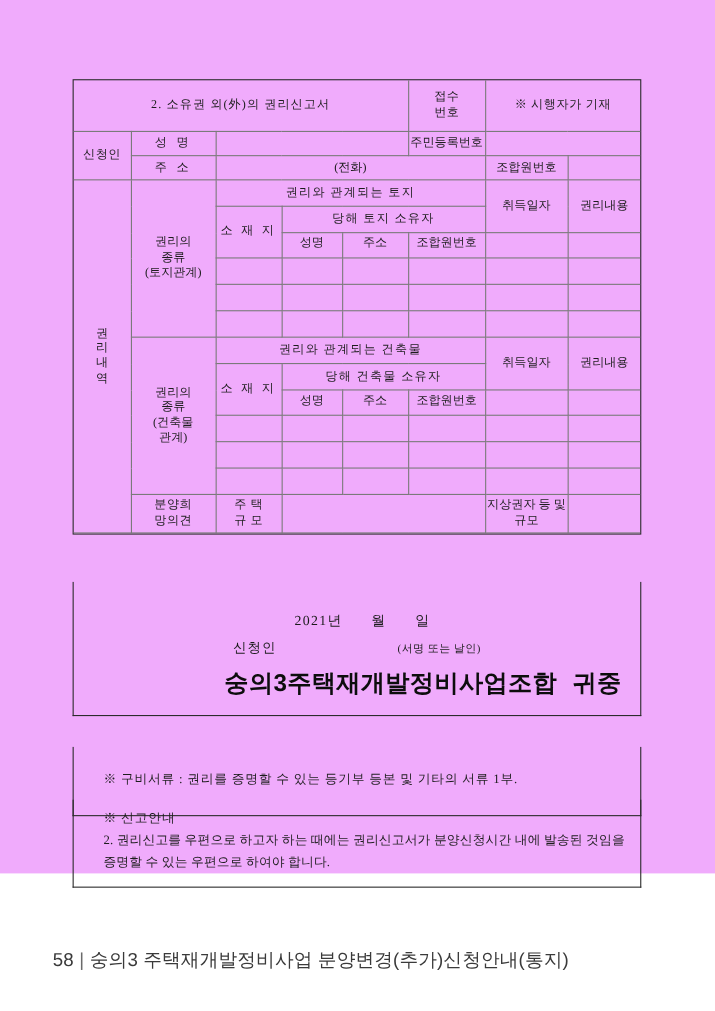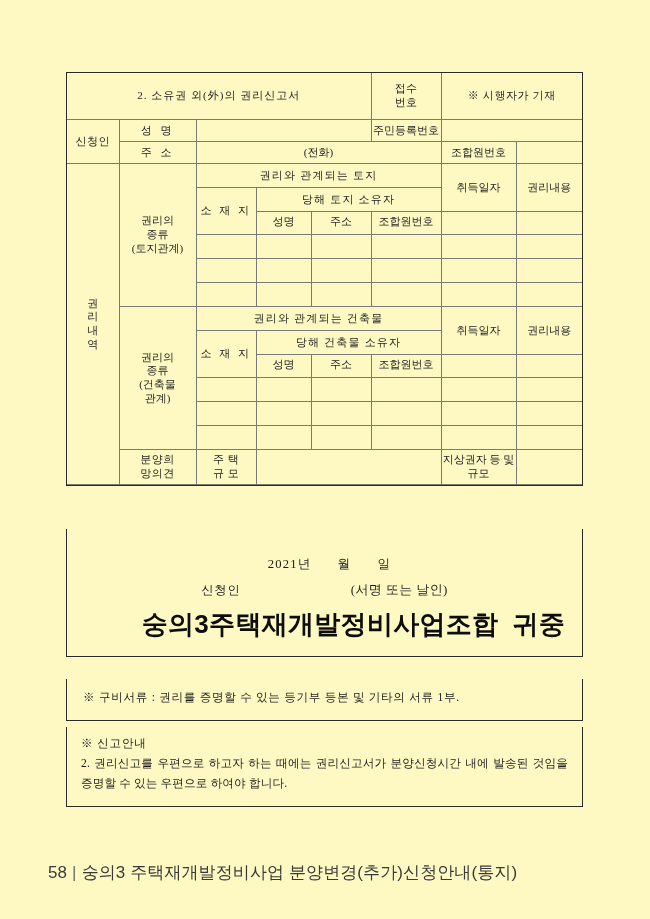--- a/index.html
+++ b/index.html
@@ -14,22 +14,22 @@
     position: relative;
     font-family: "Liberation Serif", "DejaVu Serif", serif;
     color: #1a1a1a;
     overflow: hidden;
   }
 
   .page {
     position: absolute;
     left: 0; top: 0;
     width: 650px;
-    height: 919px;
-    background: #fef9c3;
+    height: 794px;
+    background: #f0abfc;
   }
 
   
   .form-frame {
     position: absolute;
     left: 66px;
     top: 72px;
     width: 517px;
     border: 1.6px solid #2b2b2b;
     box-sizing: border-box;
@@ -137,65 +137,65 @@
   .datetime .sp { display: inline-block; width: 26px; }
   .signline {
     margin: 8px 0 0 0;
     font-size: 12.2px;
     display: flex;
     justify-content: center;
     align-items: baseline;
   }
   .signline .applicant { letter-spacing: 1px; }
   .signline .stamp {
-    font-size: 13px;
+    font-size: 10px;
     letter-spacing: .4px;
     margin-left: 110px;
     color: #1d1d1d;
   }
   .org {
     margin: 8px 0 2px 0;
     text-align: right;
-    font-size: 26px;
+    font-size: 22px;
     font-weight: bold;
     letter-spacing: .3px;
     color: #0d0d0d;
     font-family: "Liberation Sans", "DejaVu Sans", sans-serif;
   }
   .org .gap { display: inline-block; width: 14px; }
 
   
   .docs {
     position: absolute;
     left: 66px;
     top: 679px;
     width: 517px;
     border: 1.6px solid #2b2b2b;
     border-top: none;
     box-sizing: border-box;
     padding: 11px 16px 14px 16px;
     min-height: 42px;
   }
   .docs p {
-    margin: 0;
+    margin: 11px;
     font-size: 11.6px;
     letter-spacing: .7px;
     color: #1d1d1d;
   }
 
   
   .guide {
     position: absolute;
     left: 66px;
     top: 727px;
     width: 517px;
     border: 1.6px solid #2b2b2b;
     border-top: none;
     box-sizing: border-box;
-    padding: 9px 14px 11px 14px;
+    padding: 9px 14px 11px 27px;
   }
   .guide .ghead {
     margin: 0 0 3px 0;
     font-size: 11.6px;
     letter-spacing: .8px;
     color: #1d1d1d;
   }
   .guide p.gitem {
     margin: 0 0 1px 0;
     font-size: 11.6px;

